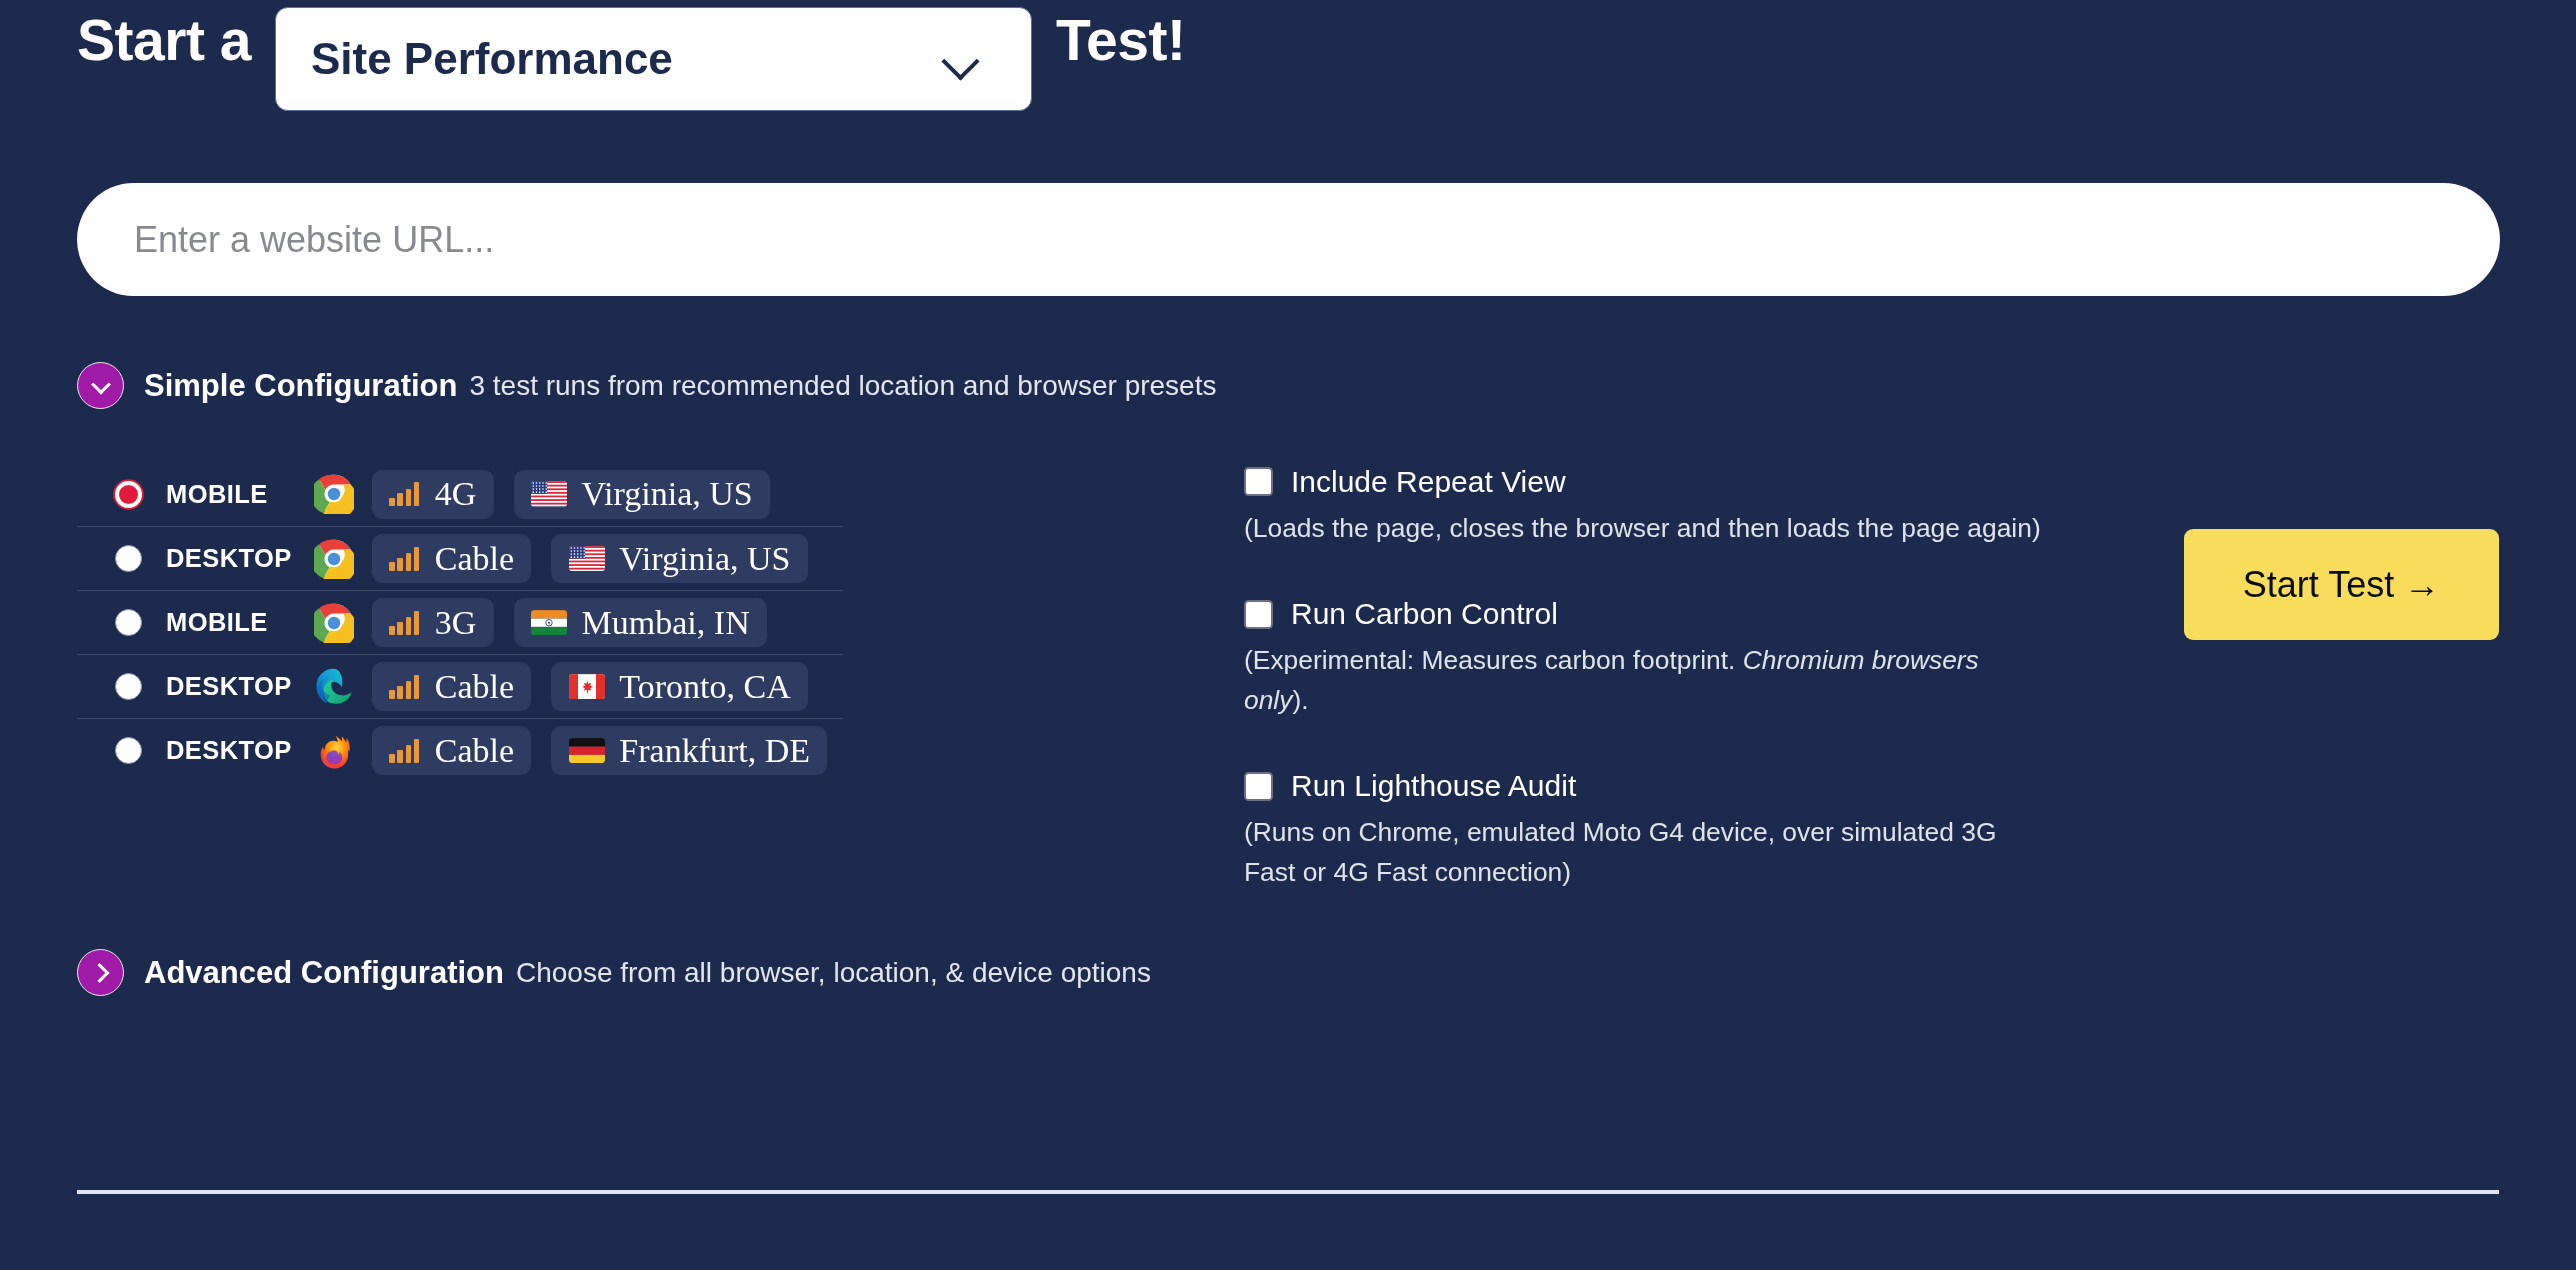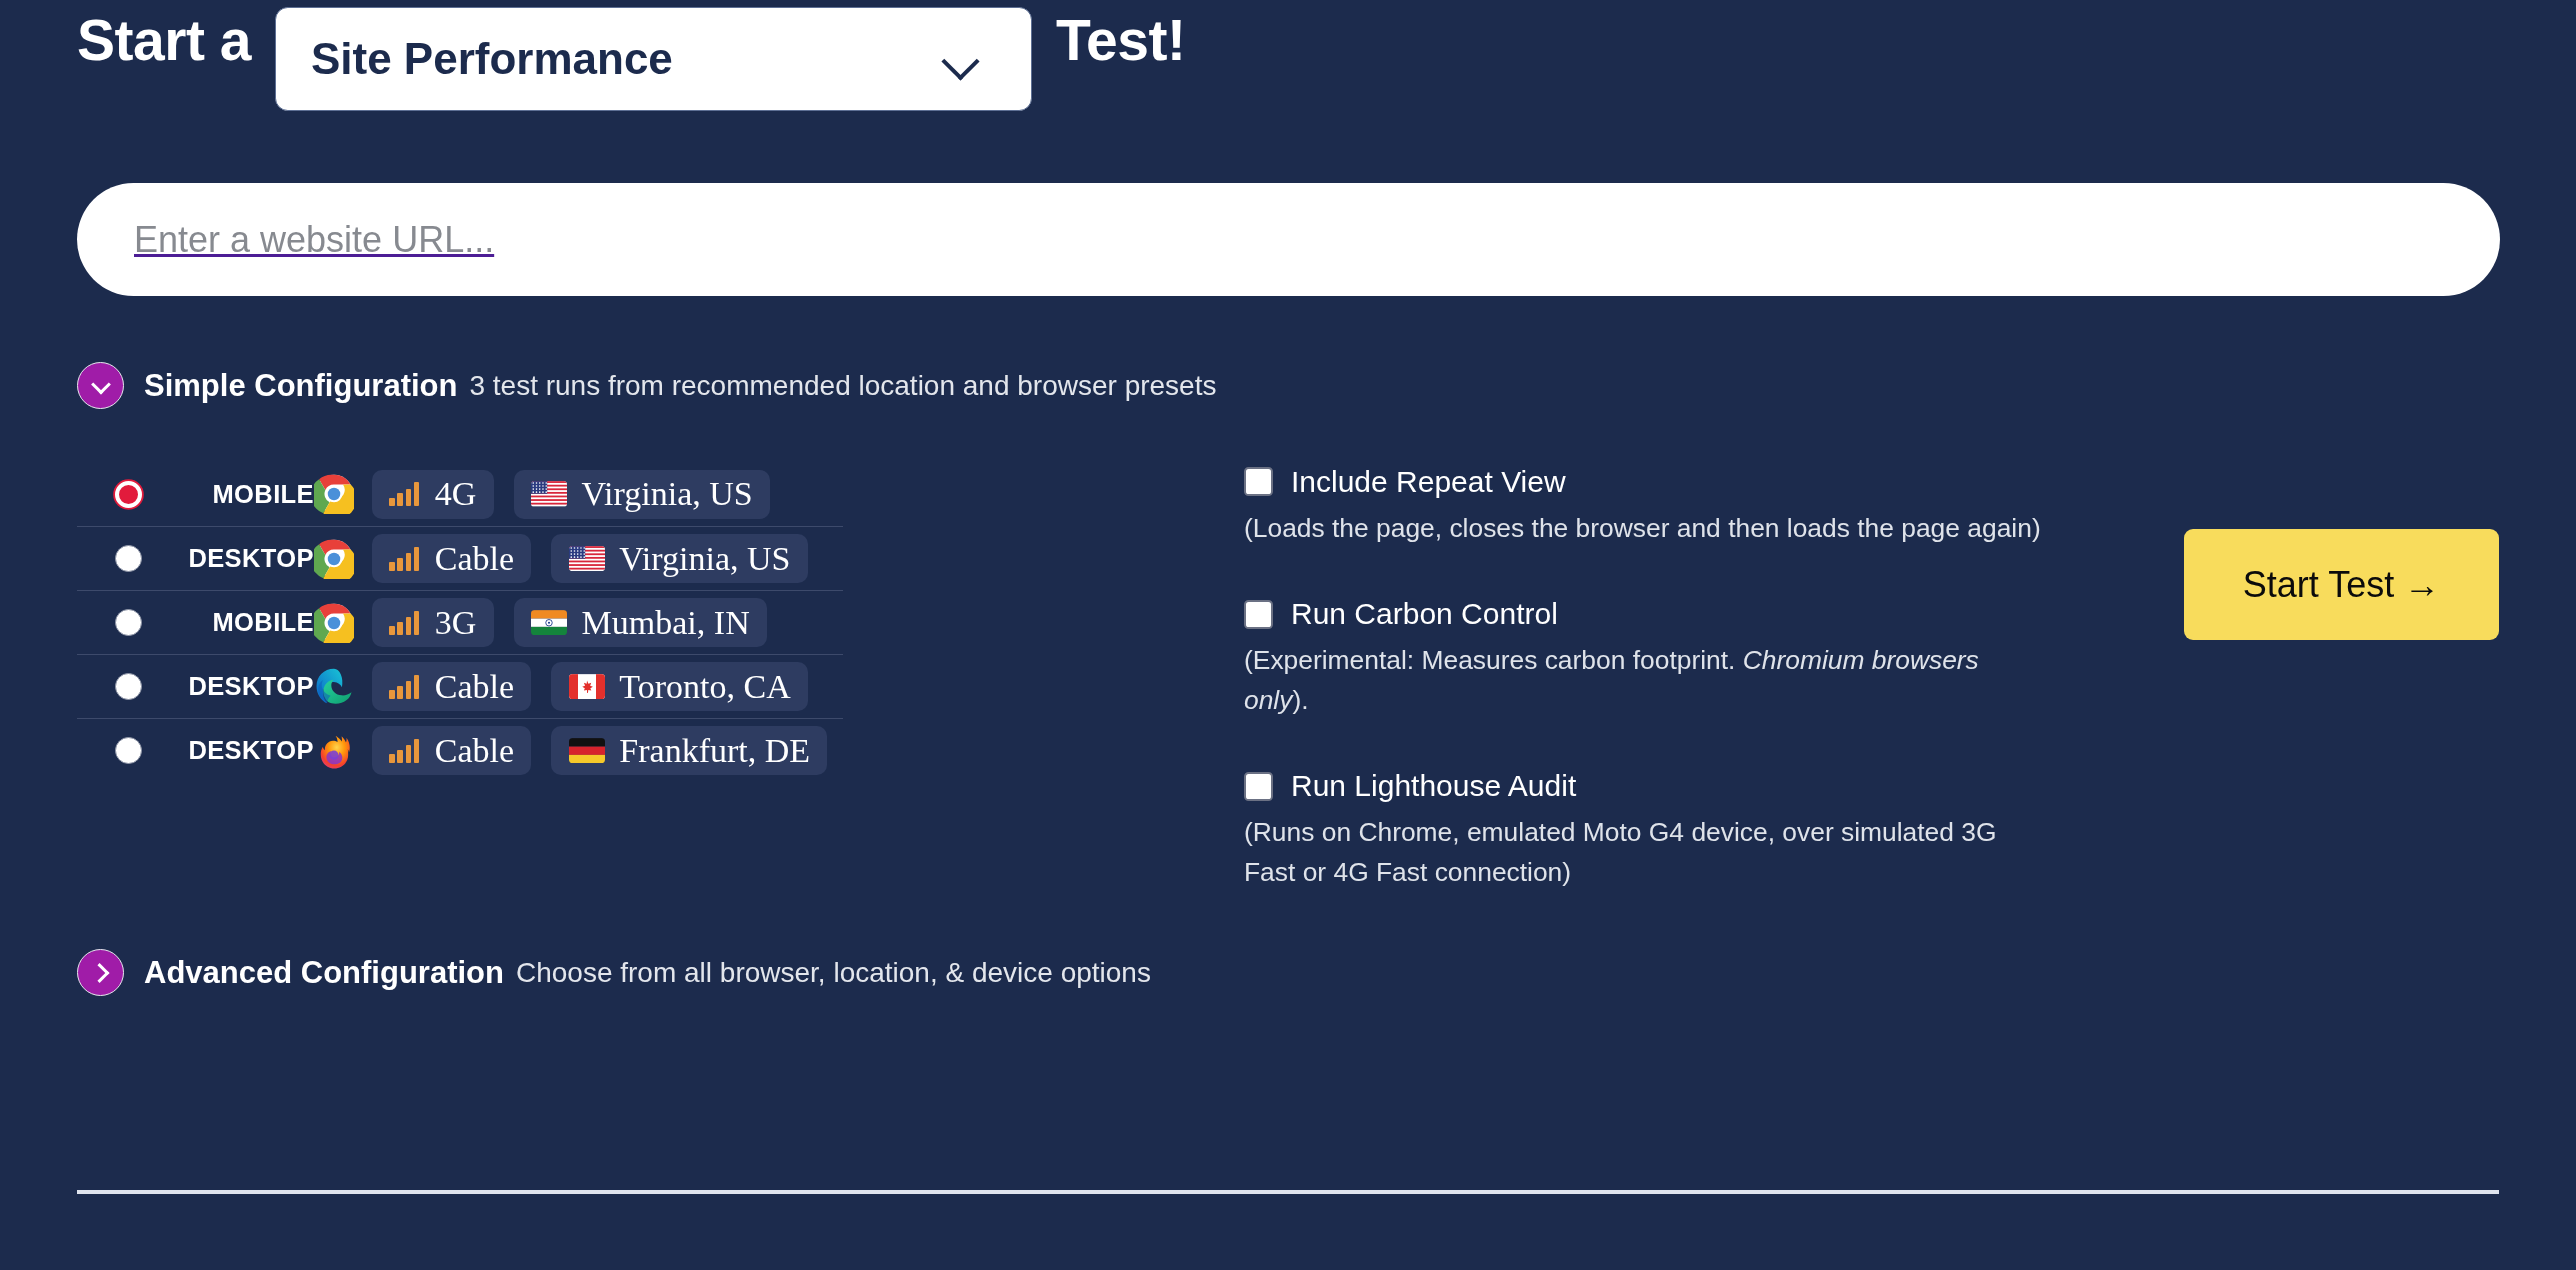--- a/index.html
+++ b/index.html
@@ -81,23 +81,22 @@
   .url-input {
     display: block;
     width: 2423px;
     height: 113px;
     background: #ffffff;
     border: none;
     border-radius: 57px;
     padding: 0 57px;
     font-family: "Liberation Sans", sans-serif;
     font-size: 36px;
-    color: #4c1d95;
+    color: #4d7c0f;
     outline: none;
-    text-decoration: underline;
   }
   .url-input::placeholder { color: #878a90; }
 
   
   .section-head {
     display: flex;
     align-items: center;
     cursor: pointer;
   }
 
@@ -177,21 +176,20 @@
     box-shadow: 0 0 0 1.8px #e21b3c;
   }
 
   .device-label {
     font-size: 25.5px;
     font-weight: 700;
     letter-spacing: 0.4px;
     color: #ffffff;
     width: 148px;
     flex: 0 0 auto;
-    text-align: right;
   }
 
   .browser-icon {
     width: 40px; height: 40px;
     flex: 0 0 auto;
     margin-right: 18px;
     display: block;
   }
 
   .chip {

